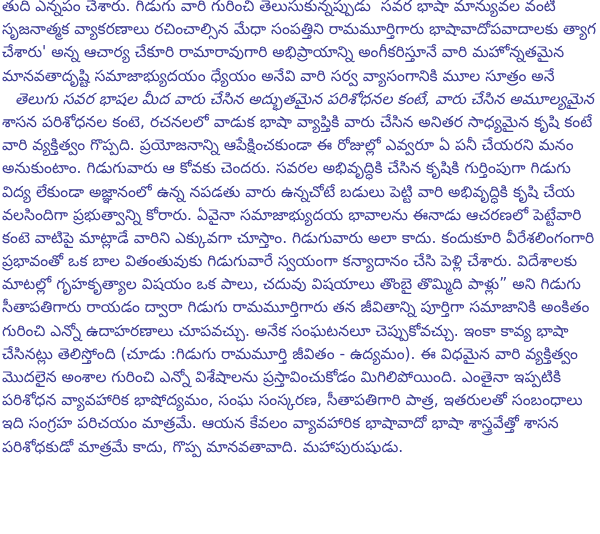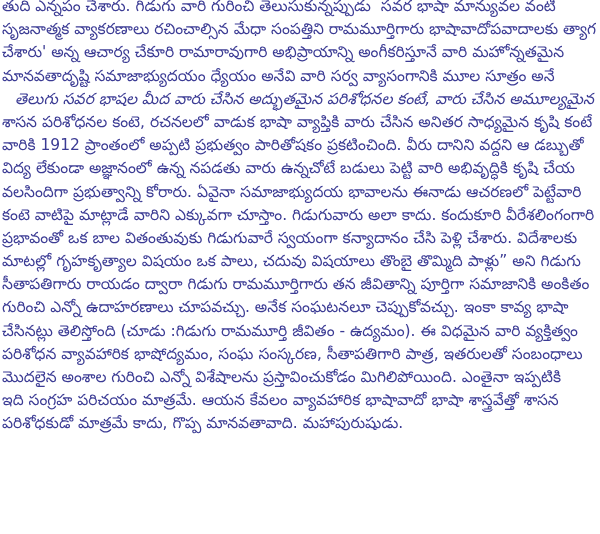--- a/index.html
+++ b/index.html
@@ -42,27 +42,28 @@
 <div class="doc">
   <div class="para">
     <span class="line">తుది ఎన్నపం చేశారు. గిడుగు వారి గురించి తెలుసుకున్నప్పుడు  సవర భాషా మాన్యువల వంటి</span>
     <span class="line">సృజనాత్మక వ్యాకరణాలు రచించాల్సిన మేధా సంపత్తిని రామమూర్తిగారు భాషావాదోపవాదాలకు త్యాగం</span>
     <span class="line">చేశారు' అన్న ఆచార్య చేకూరి రామారావుగారి అభిప్రాయాన్ని అంగీకరిస్తూనే వారి మహోన్నతమైన</span>
     <span class="line">మానవతాదృష్టి సమాజాభ్యుదయం ధ్యేయం అనేవి వారి సర్వ వ్యాసంగానికి మూల సూత్రం అనే</span>
   </div>
   <div class="para">
     <span class="line indent">తెలుగు సవర భాషల మీద వారు చేసిన అద్భుతమైన పరిశోధనల కంటే, వారు చేసిన అమూల్యమైన</span>
     <span class="line">శాసన పరిశోధనల కంటె, రచనలలో వాడుక భాషా వ్యాప్తికి వారు చేసిన అనితర సాధ్యమైన కృషి కంటే</span>
-    <span class="line">వారికి 1912 ప్రాంతంలో అప్పటి ప్రభుత్వం పారితోషకం ప్రకటించింది. వీరు దానిని వద్దని ఆ డబ్బుతో</span>
+    <span class="line">వారి వ్యక్తిత్వం గొప్పది. ప్రయోజనాన్ని ఆపేక్షించకుండా ఈ రోజుల్లో ఎవ్వరూ ఏ పనీ చేయరని మనం</span>
+    <span class="line">అనుకుంటాం. గిడుగువారు ఆ కోవకు చెందరు. సవరల అభివృద్ధికి చేసిన కృషికి గుర్తింపుగా గిడుగు</span>
     <span class="line">విద్య లేకుండా అజ్ఞానంలో ఉన్న నపడతు వారు ఉన్నచోటే బడులు పెట్టి వారి అభివృద్ధికి కృషి చేయ</span>
     <span class="line">వలసిందిగా ప్రభుత్వాన్ని కోరారు. ఏవైనా సమాజాభ్యుదయ భావాలను ఈనాడు ఆచరణలో పెట్టేవారి</span>
     <span class="line">కంటె వాటిపై మాట్లాడే వారిని ఎక్కువగా చూస్తాం. గిడుగువారు అలా కాదు. కందుకూరి వీరేశలింగంగారి</span>
     <span class="line">ప్రభావంతో ఒక బాల వితంతువుకు గిడుగువారే స్వయంగా కన్యాదానం చేసి పెళ్లి చేశారు. విదేశాలకు</span>
     <span class="line">మాటల్లో గృహకృత్యాల విషయం ఒక పాలు, చదువు విషయాలు తొంబై తొమ్మిది పాళ్లు” అని గిడుగు</span>
     <span class="line">సీతాపతిగారు రాయడం ద్వారా గిడుగు రామమూర్తిగారు తన జీవితాన్ని పూర్తిగా సమాజానికి అంకితం</span>
     <span class="line">గురించి ఎన్నో ఉదాహరణాలు చూపవచ్చు. అనేక సంఘటనలూ చెప్పుకోవచ్చు. ఇంకా కావ్య భాషా</span>
     <span class="line">చేసినట్లు తెలిస్తోంది (చూడు :గిడుగు రామమూర్తి జీవితం - ఉద్యమం). ఈ విధమైన వారి వ్యక్తిత్వం</span>
+    <span class="line">మొదలైన అంశాల గురించి ఎన్నో విశేషాలను ప్రస్తావించుకోడం మిగిలిపోయింది. ఎంతైనా ఇప్పటికి</span>
     <span class="line">పరిశోధన వ్యావహారిక భాషోద్యమం, సంఘ సంస్కరణ, సీతాపతిగారి పాత్ర, ఇతరులతో సంబంధాలు</span>
-    <span class="line">మొదలైన అంశాల గురించి ఎన్నో విశేషాలను ప్రస్తావించుకోడం మిగిలిపోయింది. ఎంతైనా ఇప్పటికి</span>
     <span class="line">ఇది సంగ్రహ పరిచయం మాత్రమే. ఆయన కేవలం వ్యావహారిక భాషావాదో భాషా శాస్త్రవేత్తో శాసన</span>
     <span class="line">పరిశోధకుడో మాత్రమే కాదు, గొప్ప మానవతావాది. మహాపురుషుడు.</span>
   </div>
 </div>
 
 </body></html>

